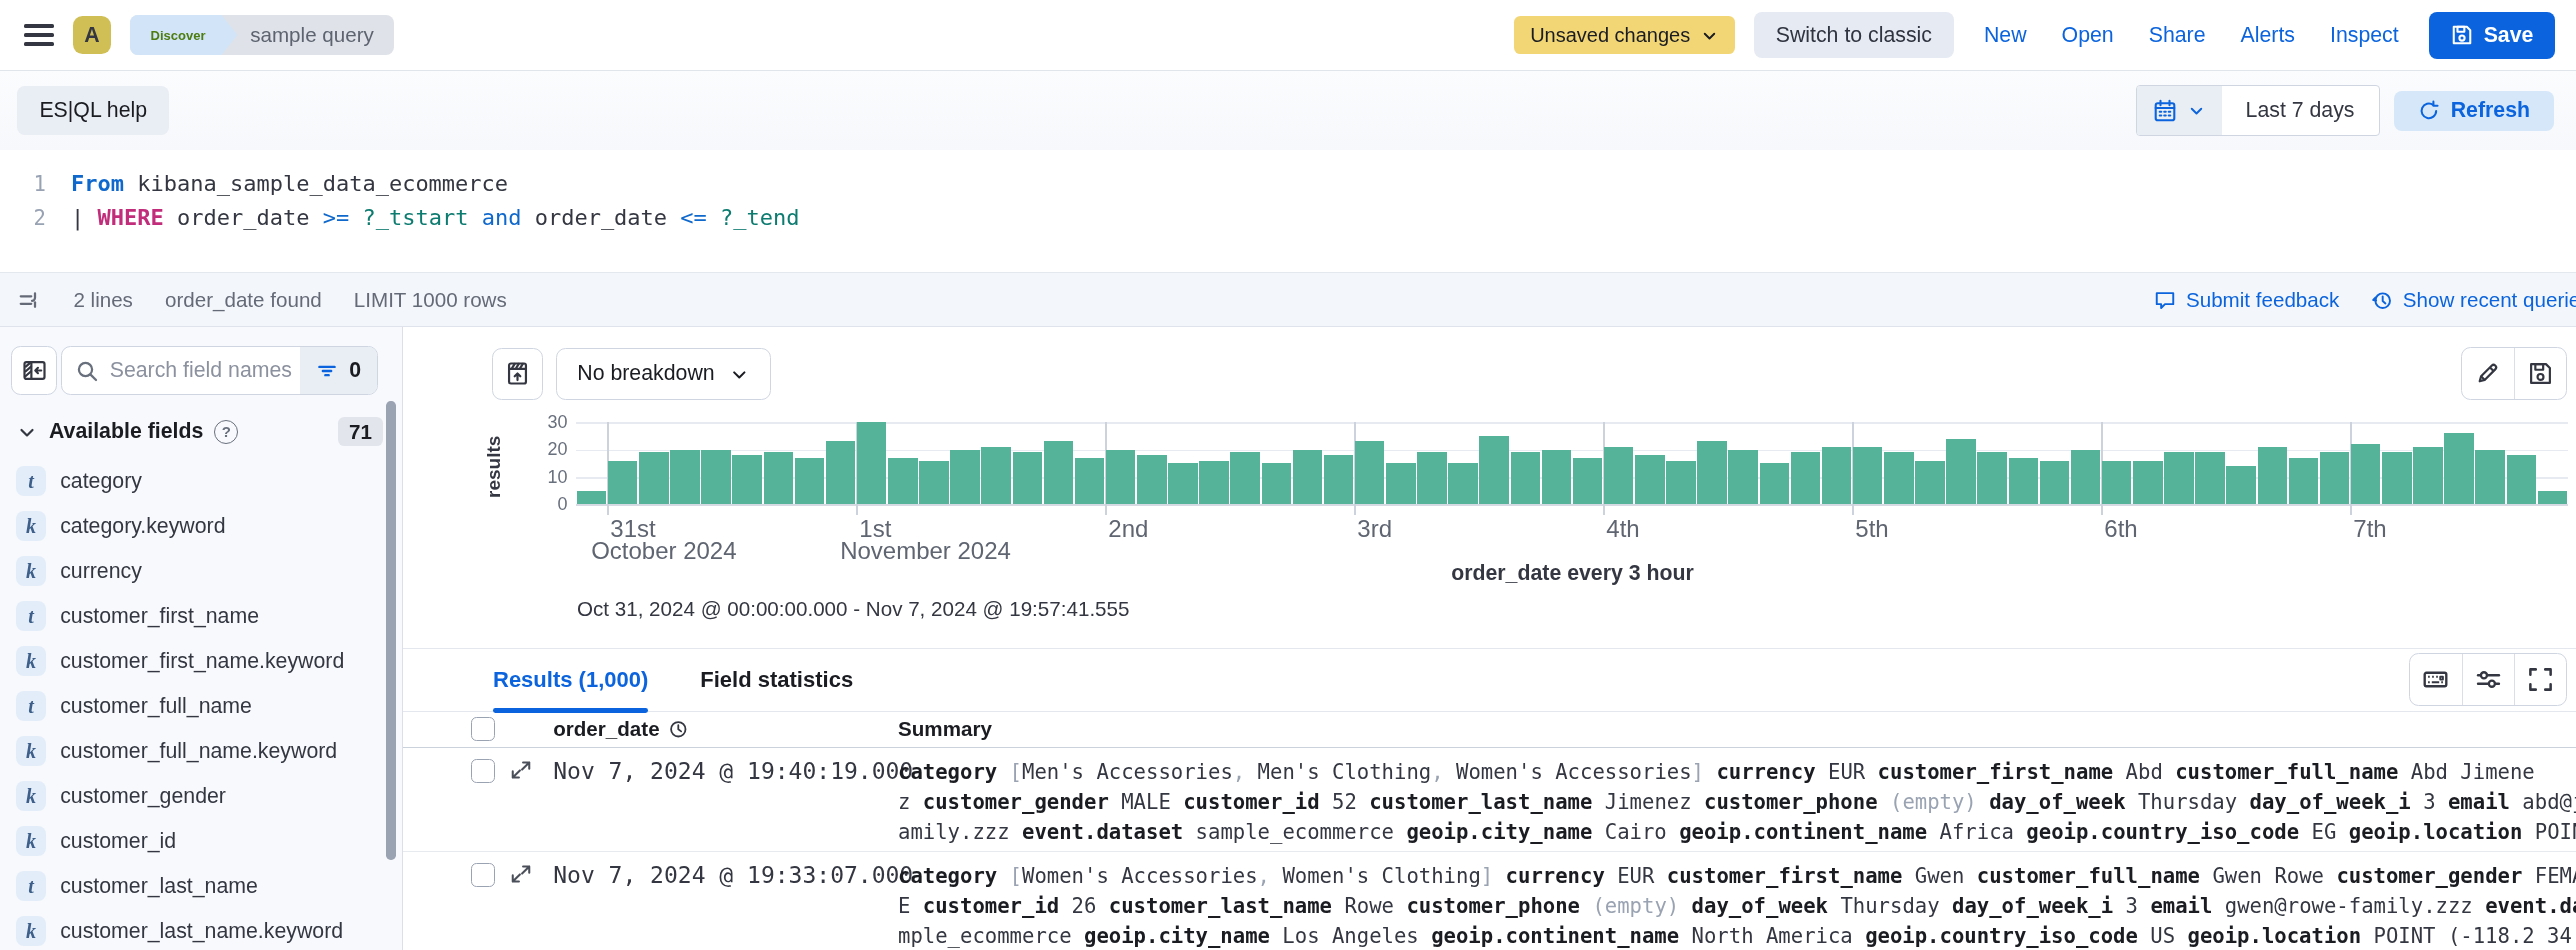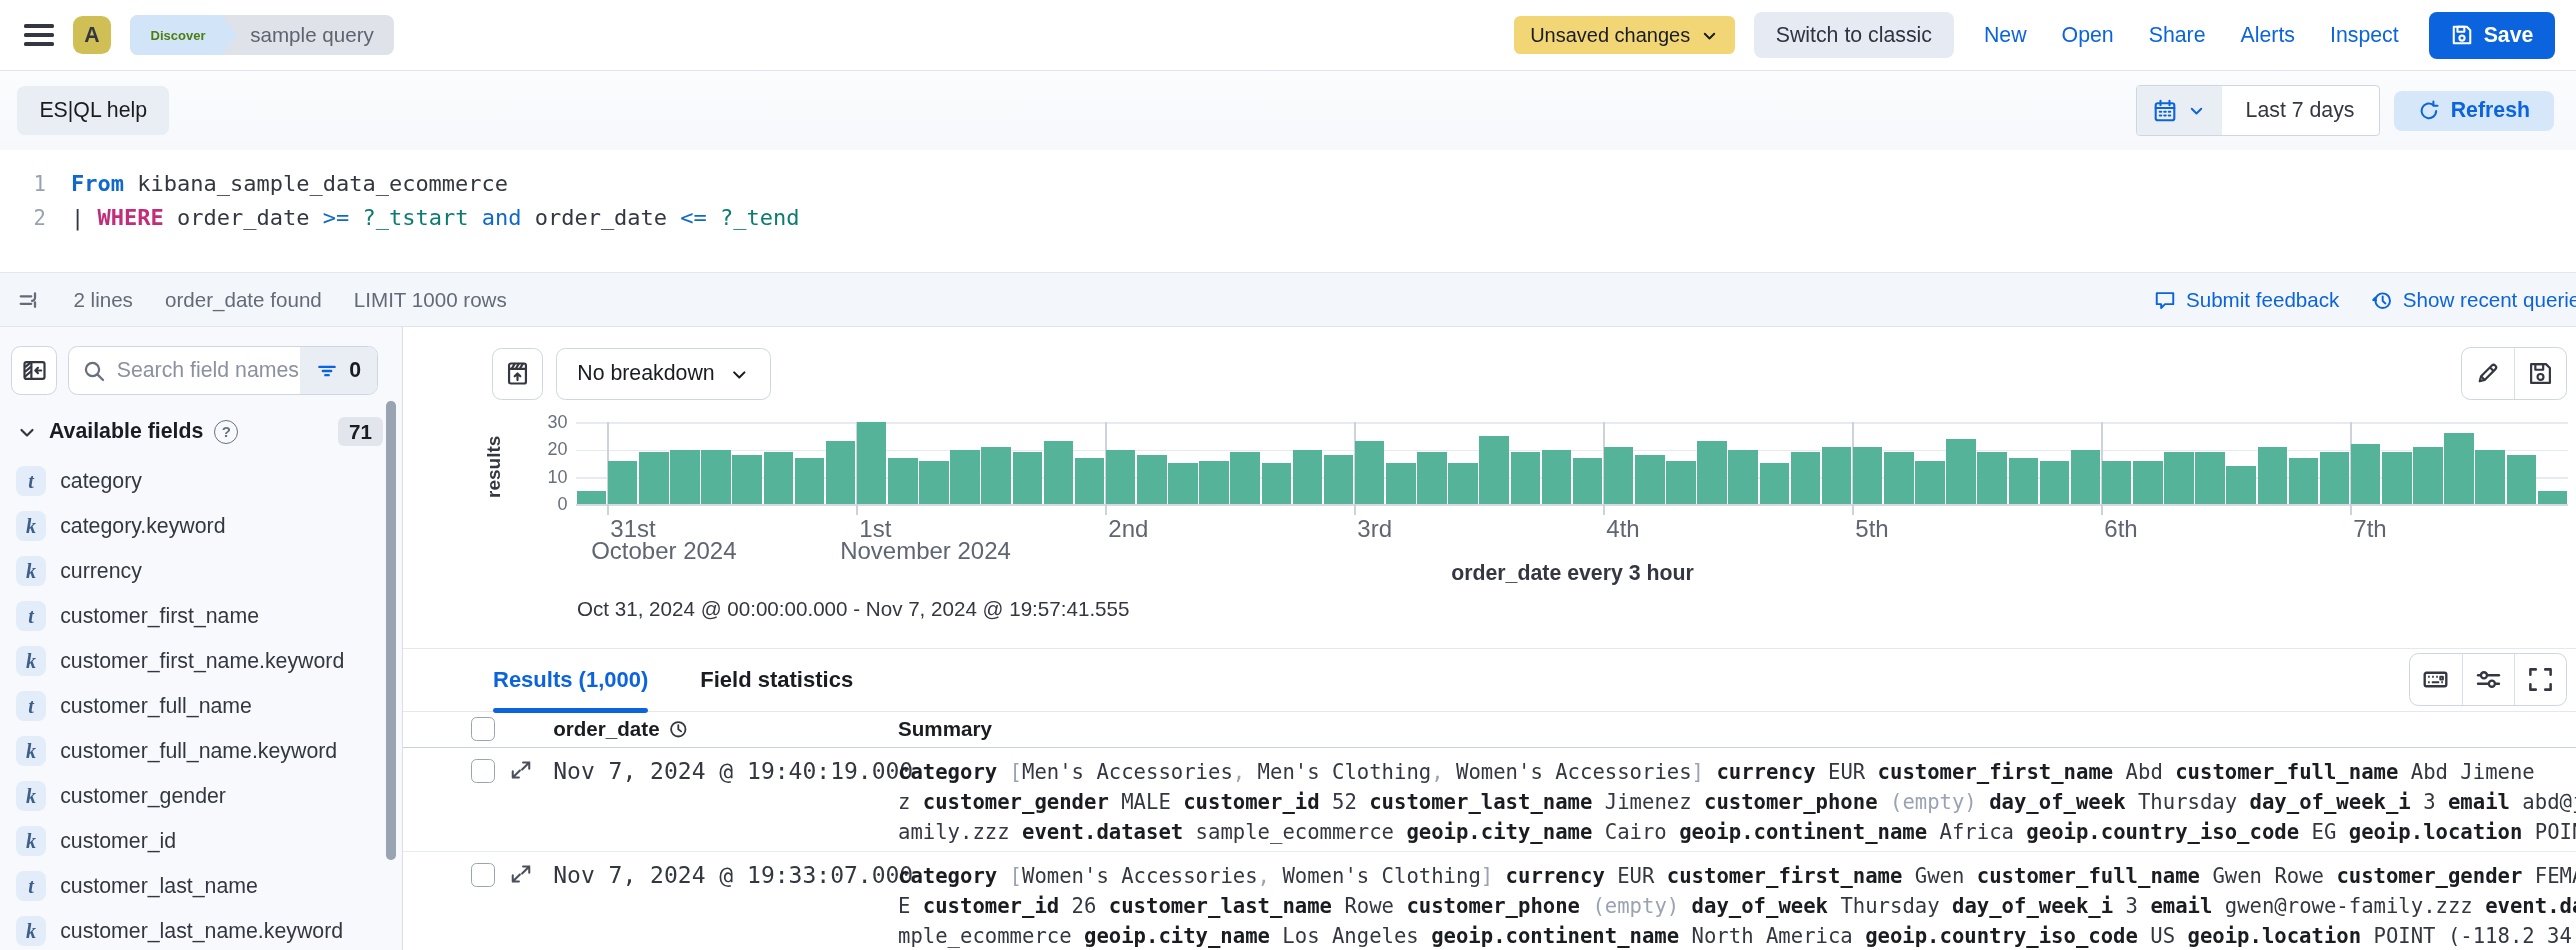--- a/index.html
+++ b/index.html
@@ -54,21 +54,21 @@
   .editor-footer { flex:0 0 55px; height:55px; background:#f3f6fa; border-top:1.6px solid #e3e7ee; border-bottom:1.6px solid #dfe4ec;
                    display:flex; align-items:center; padding:0 17.4px; gap:32px; color:#646a77; font-size:20.6px; white-space:nowrap; }
   .ef-left { display:flex; align-items:center; gap:32px; flex:0 0 auto; }
   .ef-icon { color:#646a77; }
   .ef-right { margin-left:auto; margin-right:-32px; display:flex; gap:32px; align-items:center; color:#0b64dd; flex:0 0 auto; }
   .ef-link { display:flex; align-items:center; gap:9.5px; cursor:pointer; }
 
   
   .main { flex:1; display:flex; min-height:0; }
   .sidebar { flex:0 0 403px; width:403px; background:#f7f9fc; border-right:1.6px solid #dadfe8; position:relative; overflow:hidden; }
-  .sb-top { display:flex; gap:11px; padding:19px 24px 0 11px; align-items:center; }
+  .sb-top { display:flex; gap:4px; padding:19px 24px 0 11px; align-items:center; }
   .btn-collapse { flex:0 0 46px; width:46px; height:49px; border:1.6px solid #cfd6e2; border-radius:9.5px; background:#fff;
                   display:flex; align-items:center; justify-content:center; color:#343741; cursor:pointer; }
   .search { flex:1; height:49px; background:#fff; border:1.6px solid #cfd6e2; border-radius:9.5px; display:flex;
             align-items:center; overflow:hidden; cursor:text; }
   .search-icon { margin-left:12.7px; color:#69707d; }
   .search-ph { color:#8b919e; font-size:21.3px; margin-left:11px; flex:1; }
   .filter-seg { background:#e9edf4; height:100%; display:flex; align-items:center; gap:11px; padding:0 16px; cursor:pointer; }
   .filter-count { font-size:21.3px; font-weight:600; color:#1a1c21; }
   .sb-avail { display:flex; align-items:center; padding:0 19px 0 16px; margin-top:22px; gap:11px; }
   .chev { color:#343741; }

